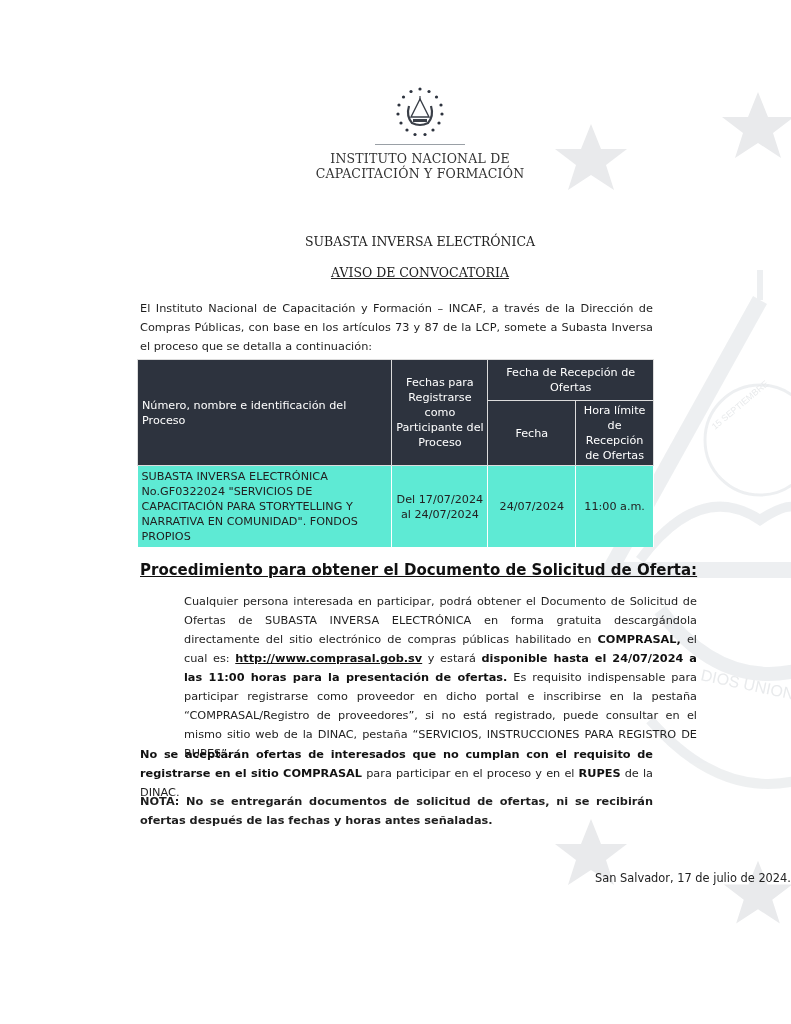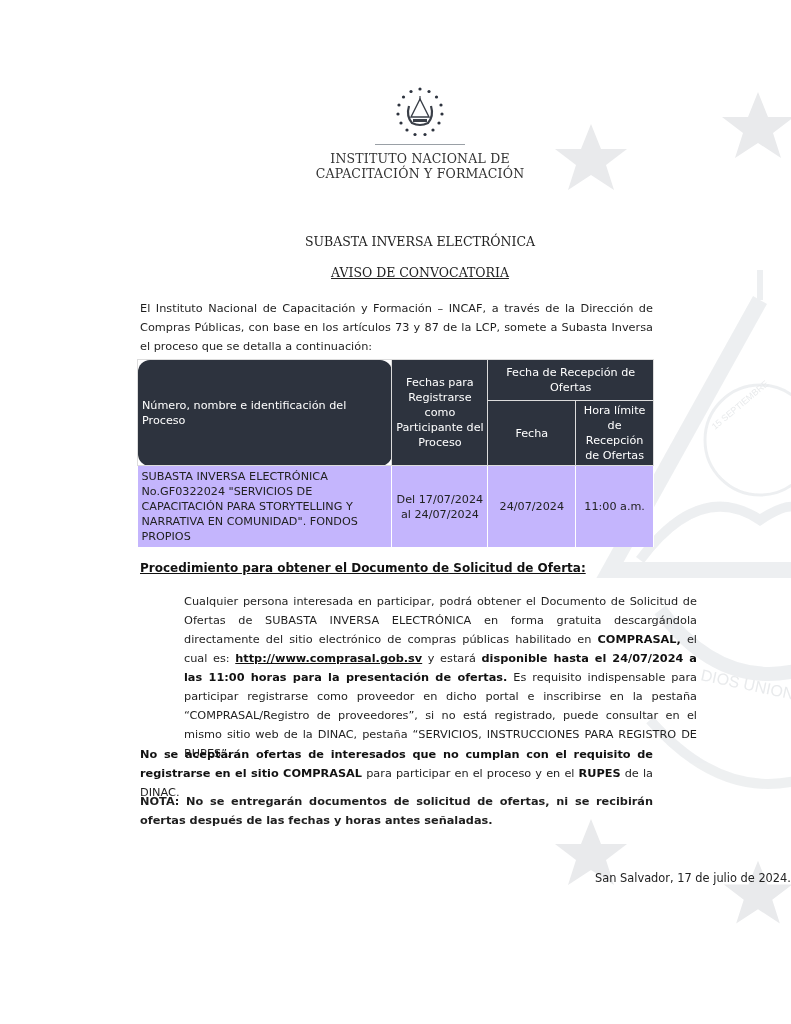--- a/index.html
+++ b/index.html
@@ -41,29 +41,29 @@
 
     table.proc {
       position: absolute; left: 137px; top: 359px; width: 517px;
       border-collapse: collapse; font-size: 11.2px; line-height: 15px;
     }
     table.proc th {
       background: #2d333e; color: #ffffff; font-weight: normal;
       border: 1px solid #dcdcdc; padding: 2px 3px;
     }
     table.proc td {
-      background: #c4b5fd; color: #222; border-right: 1.5px solid #ffffff;
+      background: #5eead4; color: #222; border-right: 1.5px solid #ffffff;
       padding: 3px 4px; vertical-align: middle; text-align: center;
     }
     table.proc td.left { text-align: left; }
     table.proc th.left { text-align: left; padding-left: 4px; }
 
     .section-head {
       position: absolute; left: 140px; top: 561px;
-      font-size: 12px; font-weight: bold; text-decoration: underline; color: #111; text-align: center;
+      font-size: 15px; font-weight: bold; text-decoration: underline; color: #111; text-align: center;
     }
     .body1 { top: 592px; margin-left: 44px; }
     .body2 { top: 745px; }
     .body3 { top: 792px; font-weight: bold; }
     b, .b { font-weight: bold; color: #111; }
     .link { font-weight: bold; text-decoration: underline; color: #111; }
 
     .sign {
       position: absolute; left: 0; top: 871px; width: 791px; text-align: right;
       font-size: 11.4px; color: #222;
@@ -130,21 +130,21 @@
 </div>
 
 <div class="doc-title t1">SUBASTA INVERSA ELECTRÓNICA</div>
 <div class="doc-title t2">AVISO DE CONVOCATORIA</div>
 
 <div class="para intro">El Instituto Nacional de Capacitación y Formación – INCAF, a través de la Dirección de Compras Públicas, con base en los artículos 73 y 87 de la LCP, somete a Subasta Inversa el proceso que se detalla a continuación:</div>
 
 <table class="proc">
   <thead>
     <tr>
-      <th rowspan="2" class="left" style="width:244px;border-radius:12px;">Número, nombre e identificación del Proceso</th>
+      <th rowspan="2" class="left" style="width:244px;">Número, nombre e identificación del Proceso</th>
       <th rowspan="2" style="width:88px; height:100px;">Fechas para Registrarse como Participante del Proceso</th>
       <th colspan="2" style="height:36px;margin-top:29px;">Fecha de Recepción de Ofertas</th>
     </tr>
     <tr>
       <th style="width:80px;">Fecha</th>
       <th style="width:70px;margin-left:12px;">Hora límite de Recepción de Ofertas</th>
     </tr>
   </thead>
   <tbody>
     <tr>

